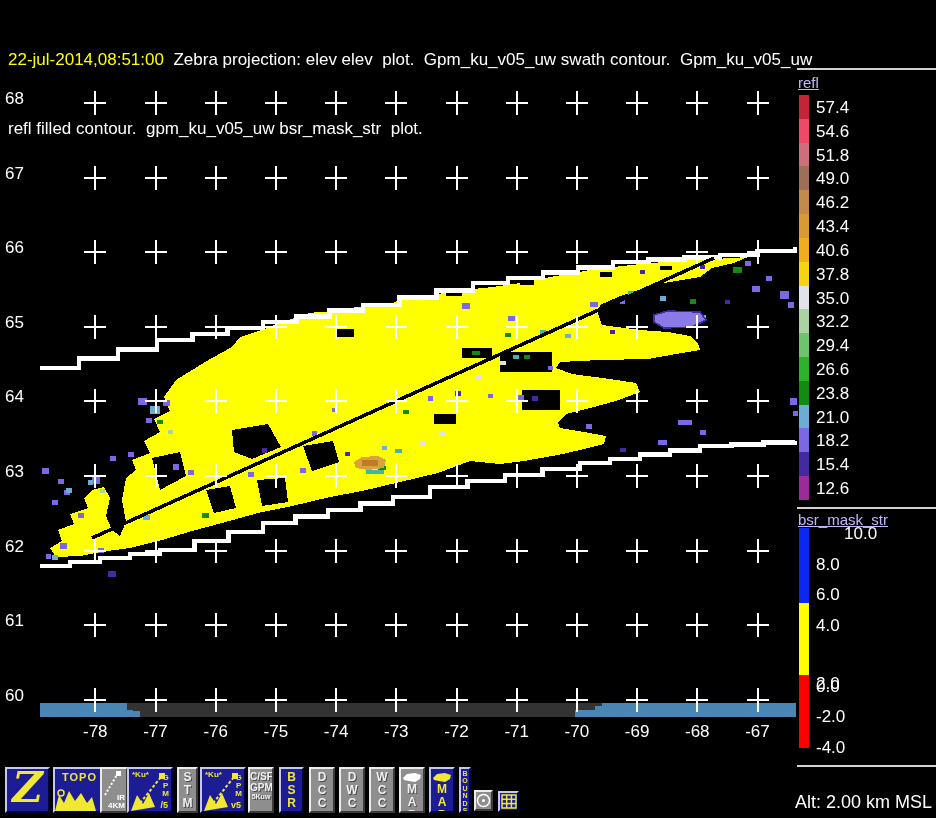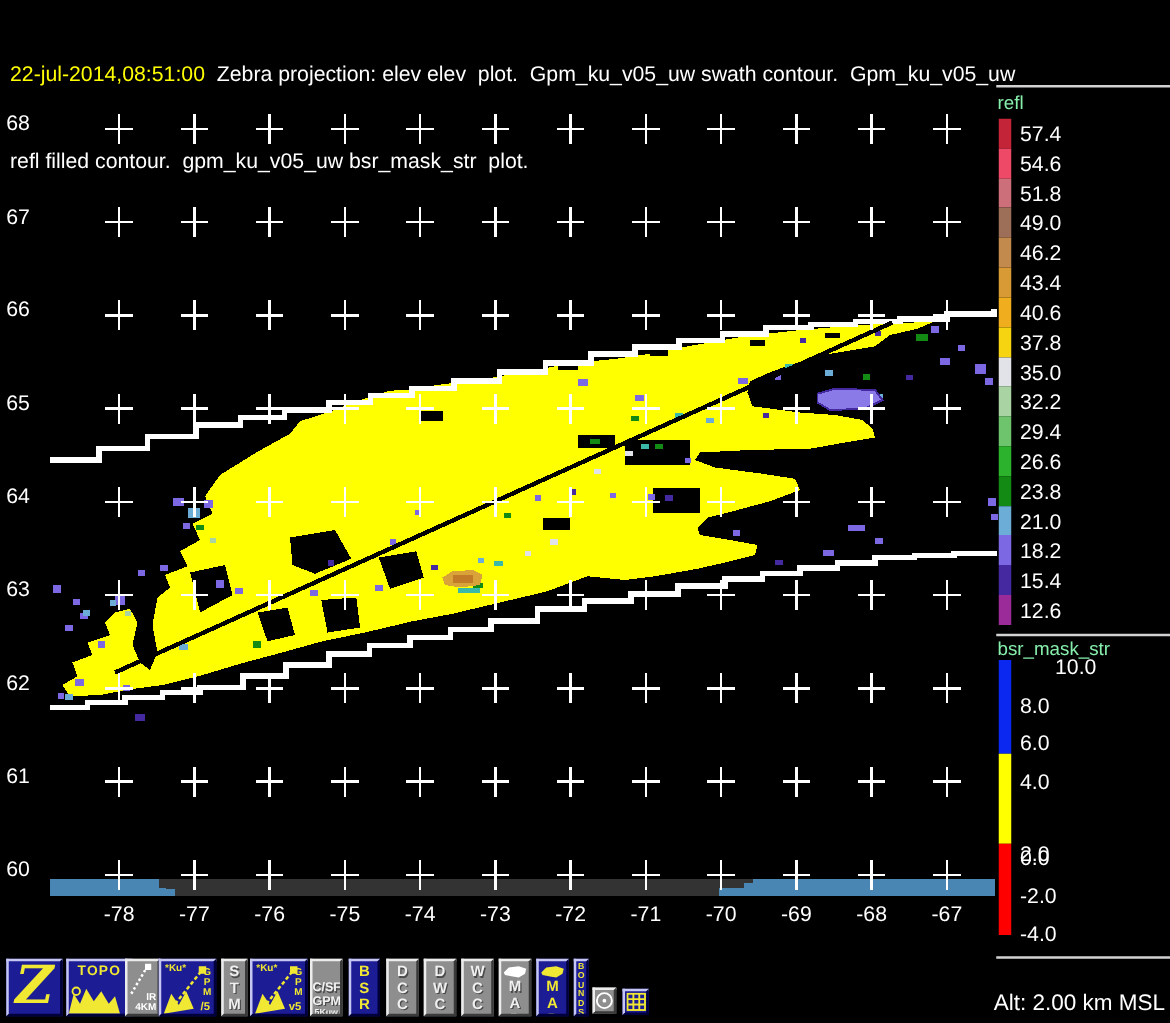--- a/index.html
+++ b/index.html
@@ -8,21 +8,21 @@
   
   #header{position:absolute;left:8px;top:2px;width:924px;color:#fff;
           font-size:17px;line-height:23px;white-space:pre;}
   #header .ts{color:#ffff00;}
   
   #map-svg{position:absolute;left:0;top:0;}
   .latlab{position:absolute;left:5px;width:34px;color:#fff;font-size:17px;height:18px;}
   .lonlab{position:absolute;top:722px;width:44px;text-align:center;color:#fff;font-size:17px;}
   
   .sep{position:absolute;left:797px;width:139px;height:2px;background:#d2d2d2;}
-  .cbtitle{position:absolute;left:798px;color:#86efac;font-size:15px;}
+  .cbtitle{position:absolute;left:798px;color:#c4b5fd;font-size:15px;text-decoration:underline;}
   .swatch{position:absolute;left:799px;width:10px;}
   .cblab{position:absolute;left:816px;color:#fff;font-size:17px;height:18px;}
   #alt-readout{position:absolute;left:700px;top:792px;width:232px;text-align:right;
                color:#fff;font-size:18px;}
   
   .tbtn{position:absolute;box-sizing:border-box;border:2px solid;cursor:pointer;overflow:hidden;}
   .tbtn.navy{background:#1c1c94;border-color:#c6c6f2 #00003a #00003a #c6c6f2;color:#f0e832;}
   .tbtn.gray{background:#8e8e8e;border-color:#ececec #3a3a3a #3a3a3a #ececec;color:#f4f4f4;}
   .stack{width:100%;text-align:center;font-weight:bold;font-size:12px;line-height:13px;
          white-space:pre;margin-top:2px;}
@@ -330,21 +330,21 @@
         <span class="kusuffix">v5</span>
         <div style="position:absolute;left:2px;bottom:0">
           <svg xmlns="http://www.w3.org/2000/svg" width="36" height="40">
             <line x1="6" y1="36" x2="30" y2="6" stroke="#f0e832" stroke-width="2" stroke-dasharray="3,2"></line>
             <rect x="28" y="2" width="6" height="6" fill="#f0e832"></rect>
             <polygon points="0,40 6,24 12,33 18,22 24,36 0,40" fill="#f0e832"></polygon>
           </svg>
         </div>
       </div>
       <div class="tbtn gray" style="left: 248px; top: 767px; width: 26px; height: 46px;">
-        <div class="csfl" style="font-size:10px;margin-top:16px">C/SF</div>
+        <div class="csfl" style="font-size:10px;margin-top:2px">C/SF</div>
         <div class="csfl" style="font-size:10px">GPM</div>
         <div class="csfl" style="font-size:7px">5Kuw</div>
       </div>
       <div class="tbtn navy" style="left: 279px; top: 767px; width: 25px; height: 46px;">
         <div class="stack">B
 S
 R</div>
       </div>
       <div class="tbtn gray" style="left: 309px; top: 767px; width: 26px; height: 46px;">
         <div class="stack">D

